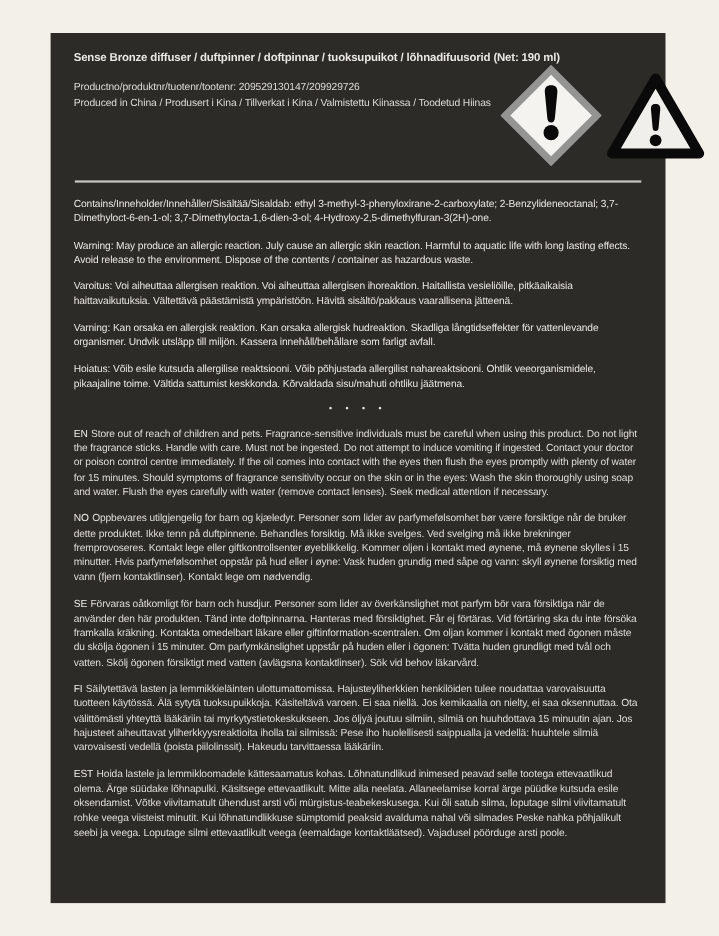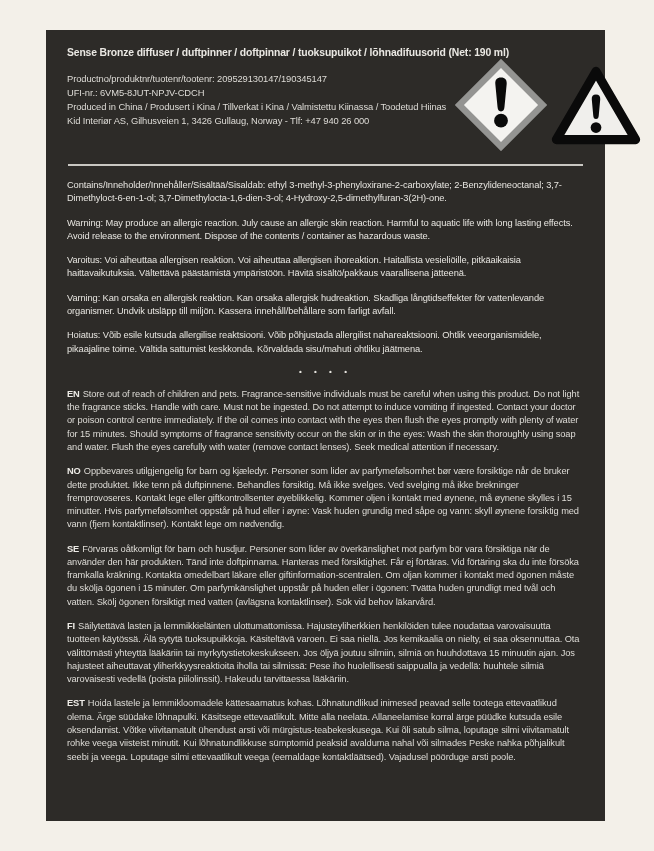--- a/index.html
+++ b/index.html
@@ -44,47 +44,45 @@
     border-top: 2px solid #c9c7c2;
     margin: 13px 1px 13px 1px;
   }
   .para {
     font-size: 9.3px;
     line-height: 1.43;
     letter-spacing: -0.1px;
     margin: 0 0 11px 0;
   }
   .para.bold { font-weight: normal; color: #e7e5e0; }
-  .lang { font-weight: bold; color: #edebe6; margin-right: 3px; }
+  .lang { font-weight: normal; color: #edebe6; margin-right: 3px; }
   .dots {
     text-align: center;
     font-size: 8px;
     font-weight: bold;
     letter-spacing: 5px;
     color: #e7e5e0;
     margin: 1px 0 12px 0;
   }
 </style>
 </head>
 <body>
 
 <div class="label">
 
   <div class="header-row">
     <div class="header-left">
       <p class="title">Sense Bronze diffuser / duftpinner / doftpinnar / tuoksupuikot / lõhnadifuusorid (Net: 190 ml)</p>
 
       <div>
-        <p class="meta-line">Productno/produktnr/tuotenr/tootenr: 209529130147/190345147</p>
-        <p class="meta-line">UFI-nr.: 6VM5-8JUT-NPJV-CDCH</p>
+        <p class="meta-line">Productno/produktnr/tuotenr/tootenr: 209529130147/209929726</p>
       </div>
 
       <div class="block-gap">
         <p class="meta-line">Produced in China / Produsert i Kina / Tillverkat i Kina / Valmistettu Kiinassa / Toodetud Hiinas</p>
-        <p class="meta-line">Kid Interiør AS, Gilhusveien 1, 3426 Gullaug, Norway - Tlf: +47 940 26 000</p>
       </div>
     </div>
 
     <div class="picto-area">
 
       <svg width="92" height="92" viewBox="0 0 100 100">
         <rect x="18" y="18" width="64" height="64" transform="rotate(45 50 50)" fill="#f4f3f0" stroke="#949492" stroke-width="7"></rect>
         <path d="M50 20 C54.5 20 56.5 22.5 56.2 27 L53.8 52 C53.5 55.5 52.5 57 50 57 C47.5 57 46.5 55.5 46.2 52 L43.8 27 C43.5 22.5 45.5 20 50 20 Z" fill="#0a0a0a"></path>
         <circle cx="50" cy="67" r="7.5" fill="#0a0a0a"></circle>
       </svg>

